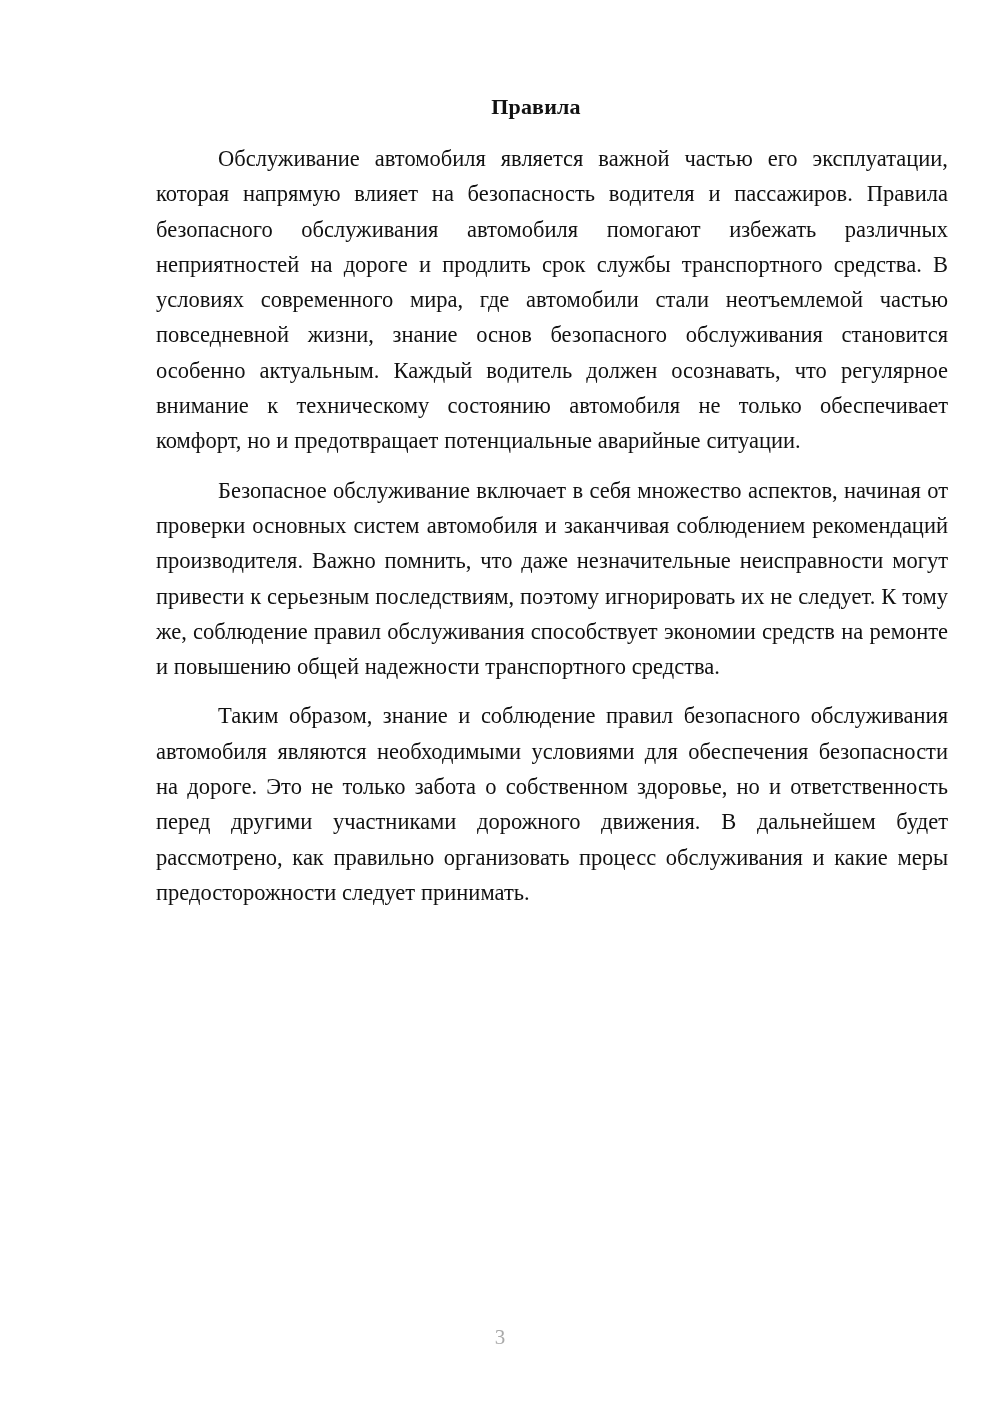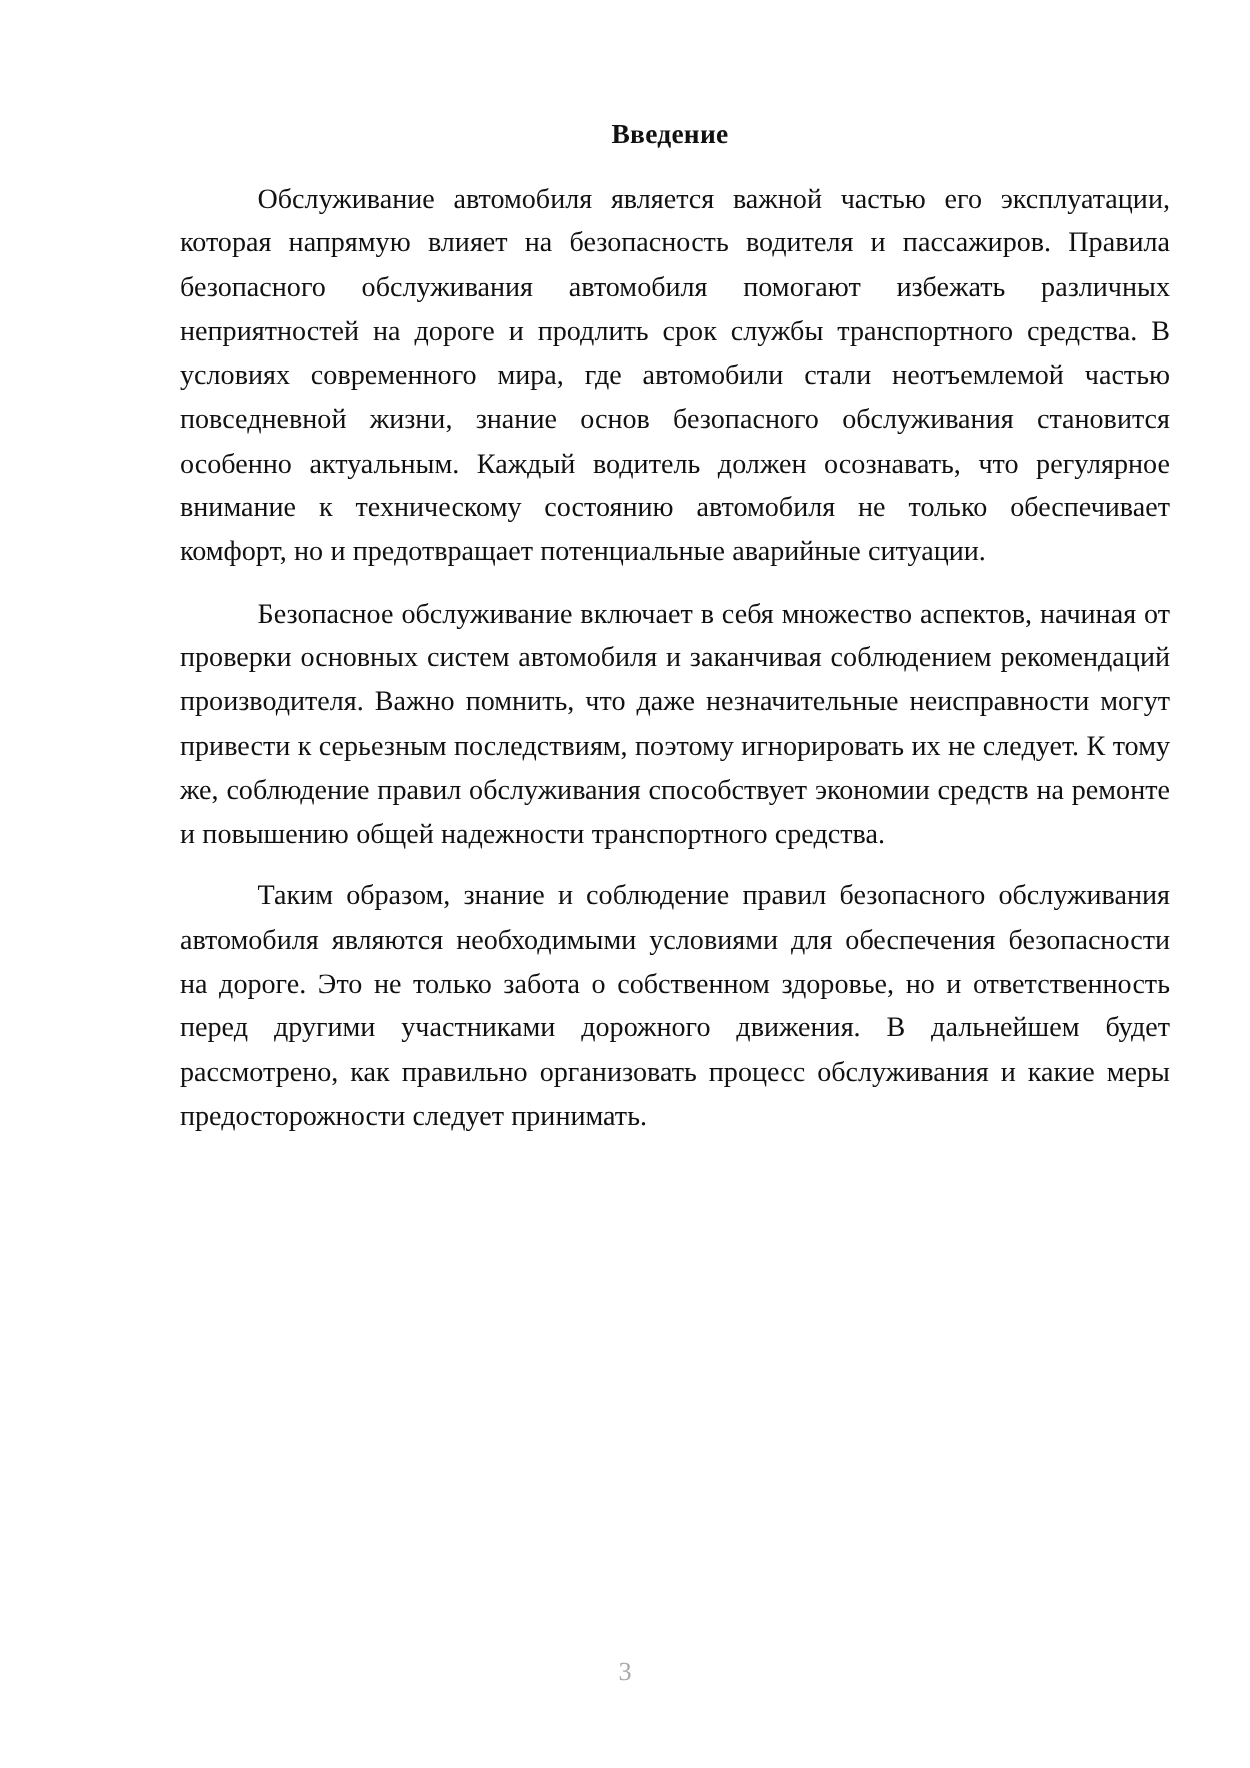--- a/index.html
+++ b/index.html
@@ -37,21 +37,21 @@
     line-height: 1.0;
     position: absolute;
     top: 96px;
     left: 0;
     width: 792px;
   }
 
   .body-text {
     position: absolute;
     top: 141px;
-    left: 4px;
+    left: 16px;
     width: 792px;
   }
 
   .para {
     margin: 0 0 14px 0;
     font-size: 22.5px;
     line-height: 35.3px;
     text-align: justify;
     text-justify: inter-word;
     text-indent: 62px;
@@ -74,21 +74,21 @@
     line-height: 1;
   }
 </style>
 </head>
 <body>
 
 <div class="page">
 
   <div class="content">
 
-    <h1 class="doc-title">Введение</h1>
+    <h1 class="doc-title">Правила</h1>
 
     <div class="body-text">
       <p class="para">Обслуживание автомобиля является важной частью его эксплуатации, которая напрямую влияет на безопасность водителя и пассажиров. Правила безопасного обслуживания автомобиля помогают избежать различных неприятностей на дороге и продлить срок службы транспортного средства. В условиях современного мира, где автомобили стали неотъемлемой частью повседневной жизни, знание основ безопасного обслуживания становится особенно актуальным. Каждый водитель должен осознавать, что регулярное внимание к техническому состоянию автомобиля не только обеспечивает комфорт, но и предотвращает потенциальные аварийные ситуации.</p>
       <p class="para">Безопасное обслуживание включает в себя множество аспектов, начиная от проверки основных систем автомобиля и заканчивая соблюдением рекомендаций производителя. Важно помнить, что даже незначительные неисправности могут привести к серьезным последствиям, поэтому игнорировать их не следует. К тому же, соблюдение правил обслуживания способствует экономии средств на ремонте и повышению общей надежности транспортного средства.</p>
       <p class="para">Таким образом, знание и соблюдение правил безопасного обслуживания автомобиля являются необходимыми условиями для обеспечения безопасности на дороге. Это не только забота о собственном здоровье, но и ответственность перед другими участниками дорожного движения. В дальнейшем будет рассмотрено, как правильно организовать процесс обслуживания и какие меры предосторожности следует принимать.</p>
     </div>
 
   </div>
 
   <div class="page-number">3</div>

